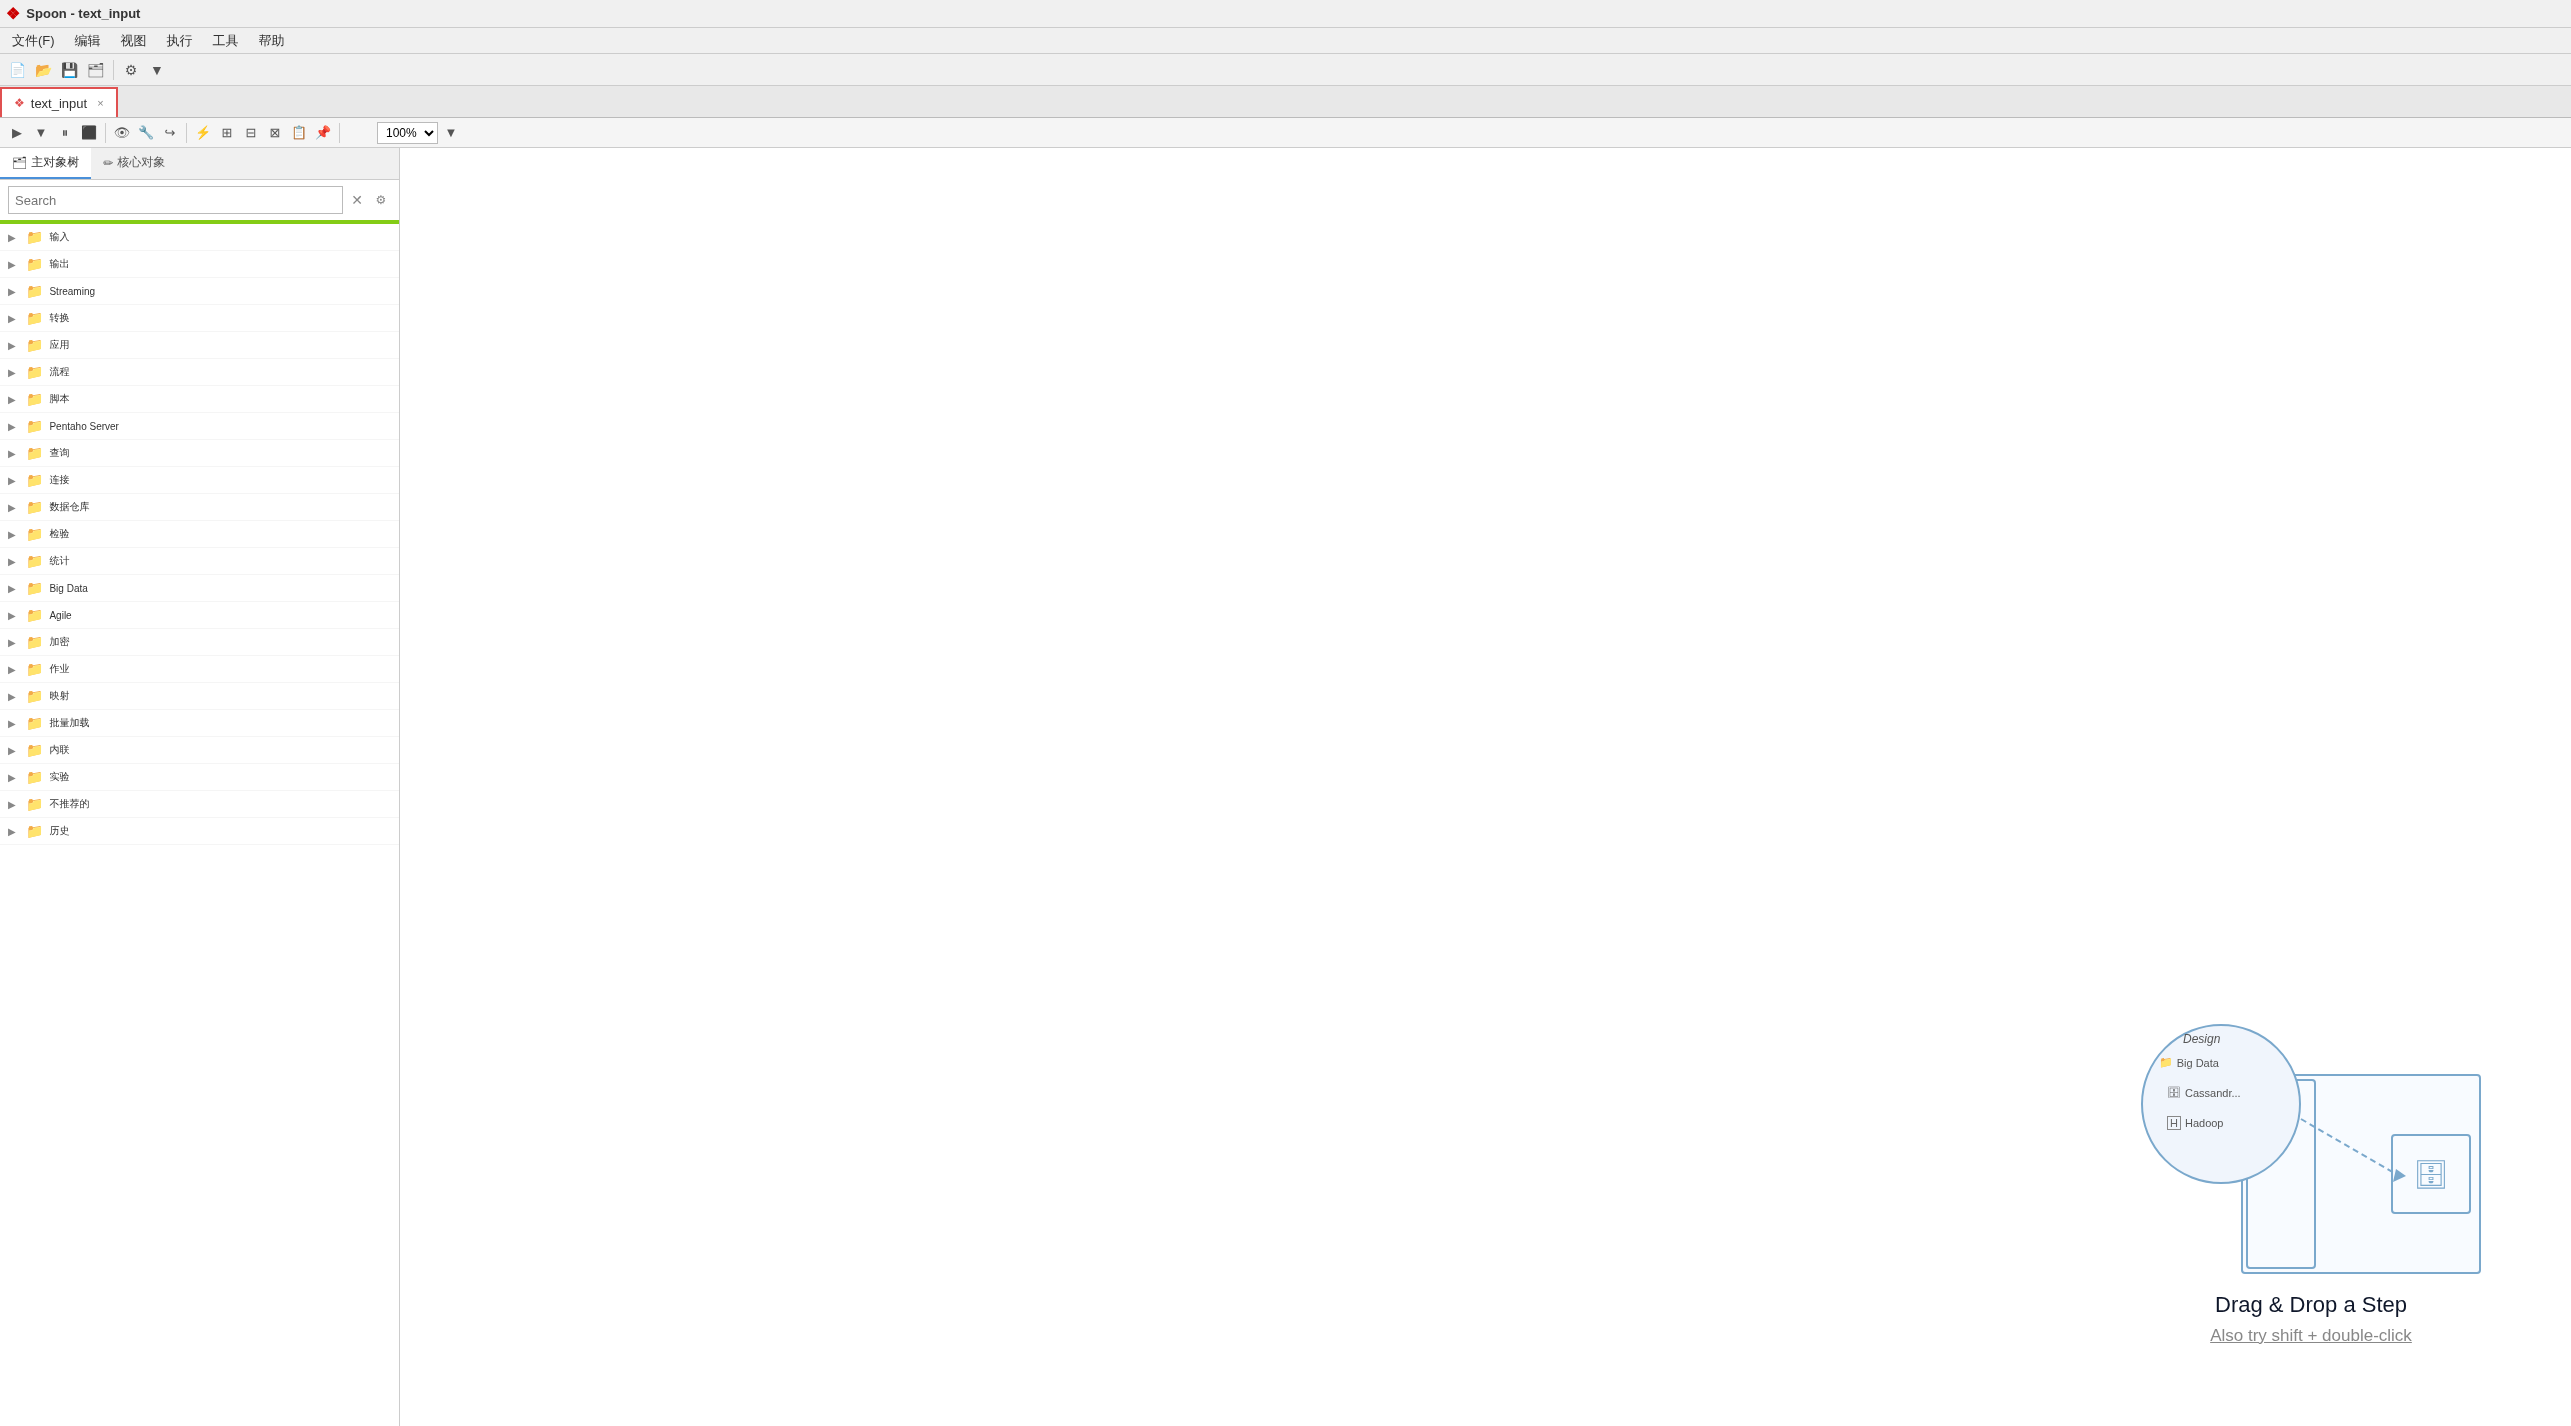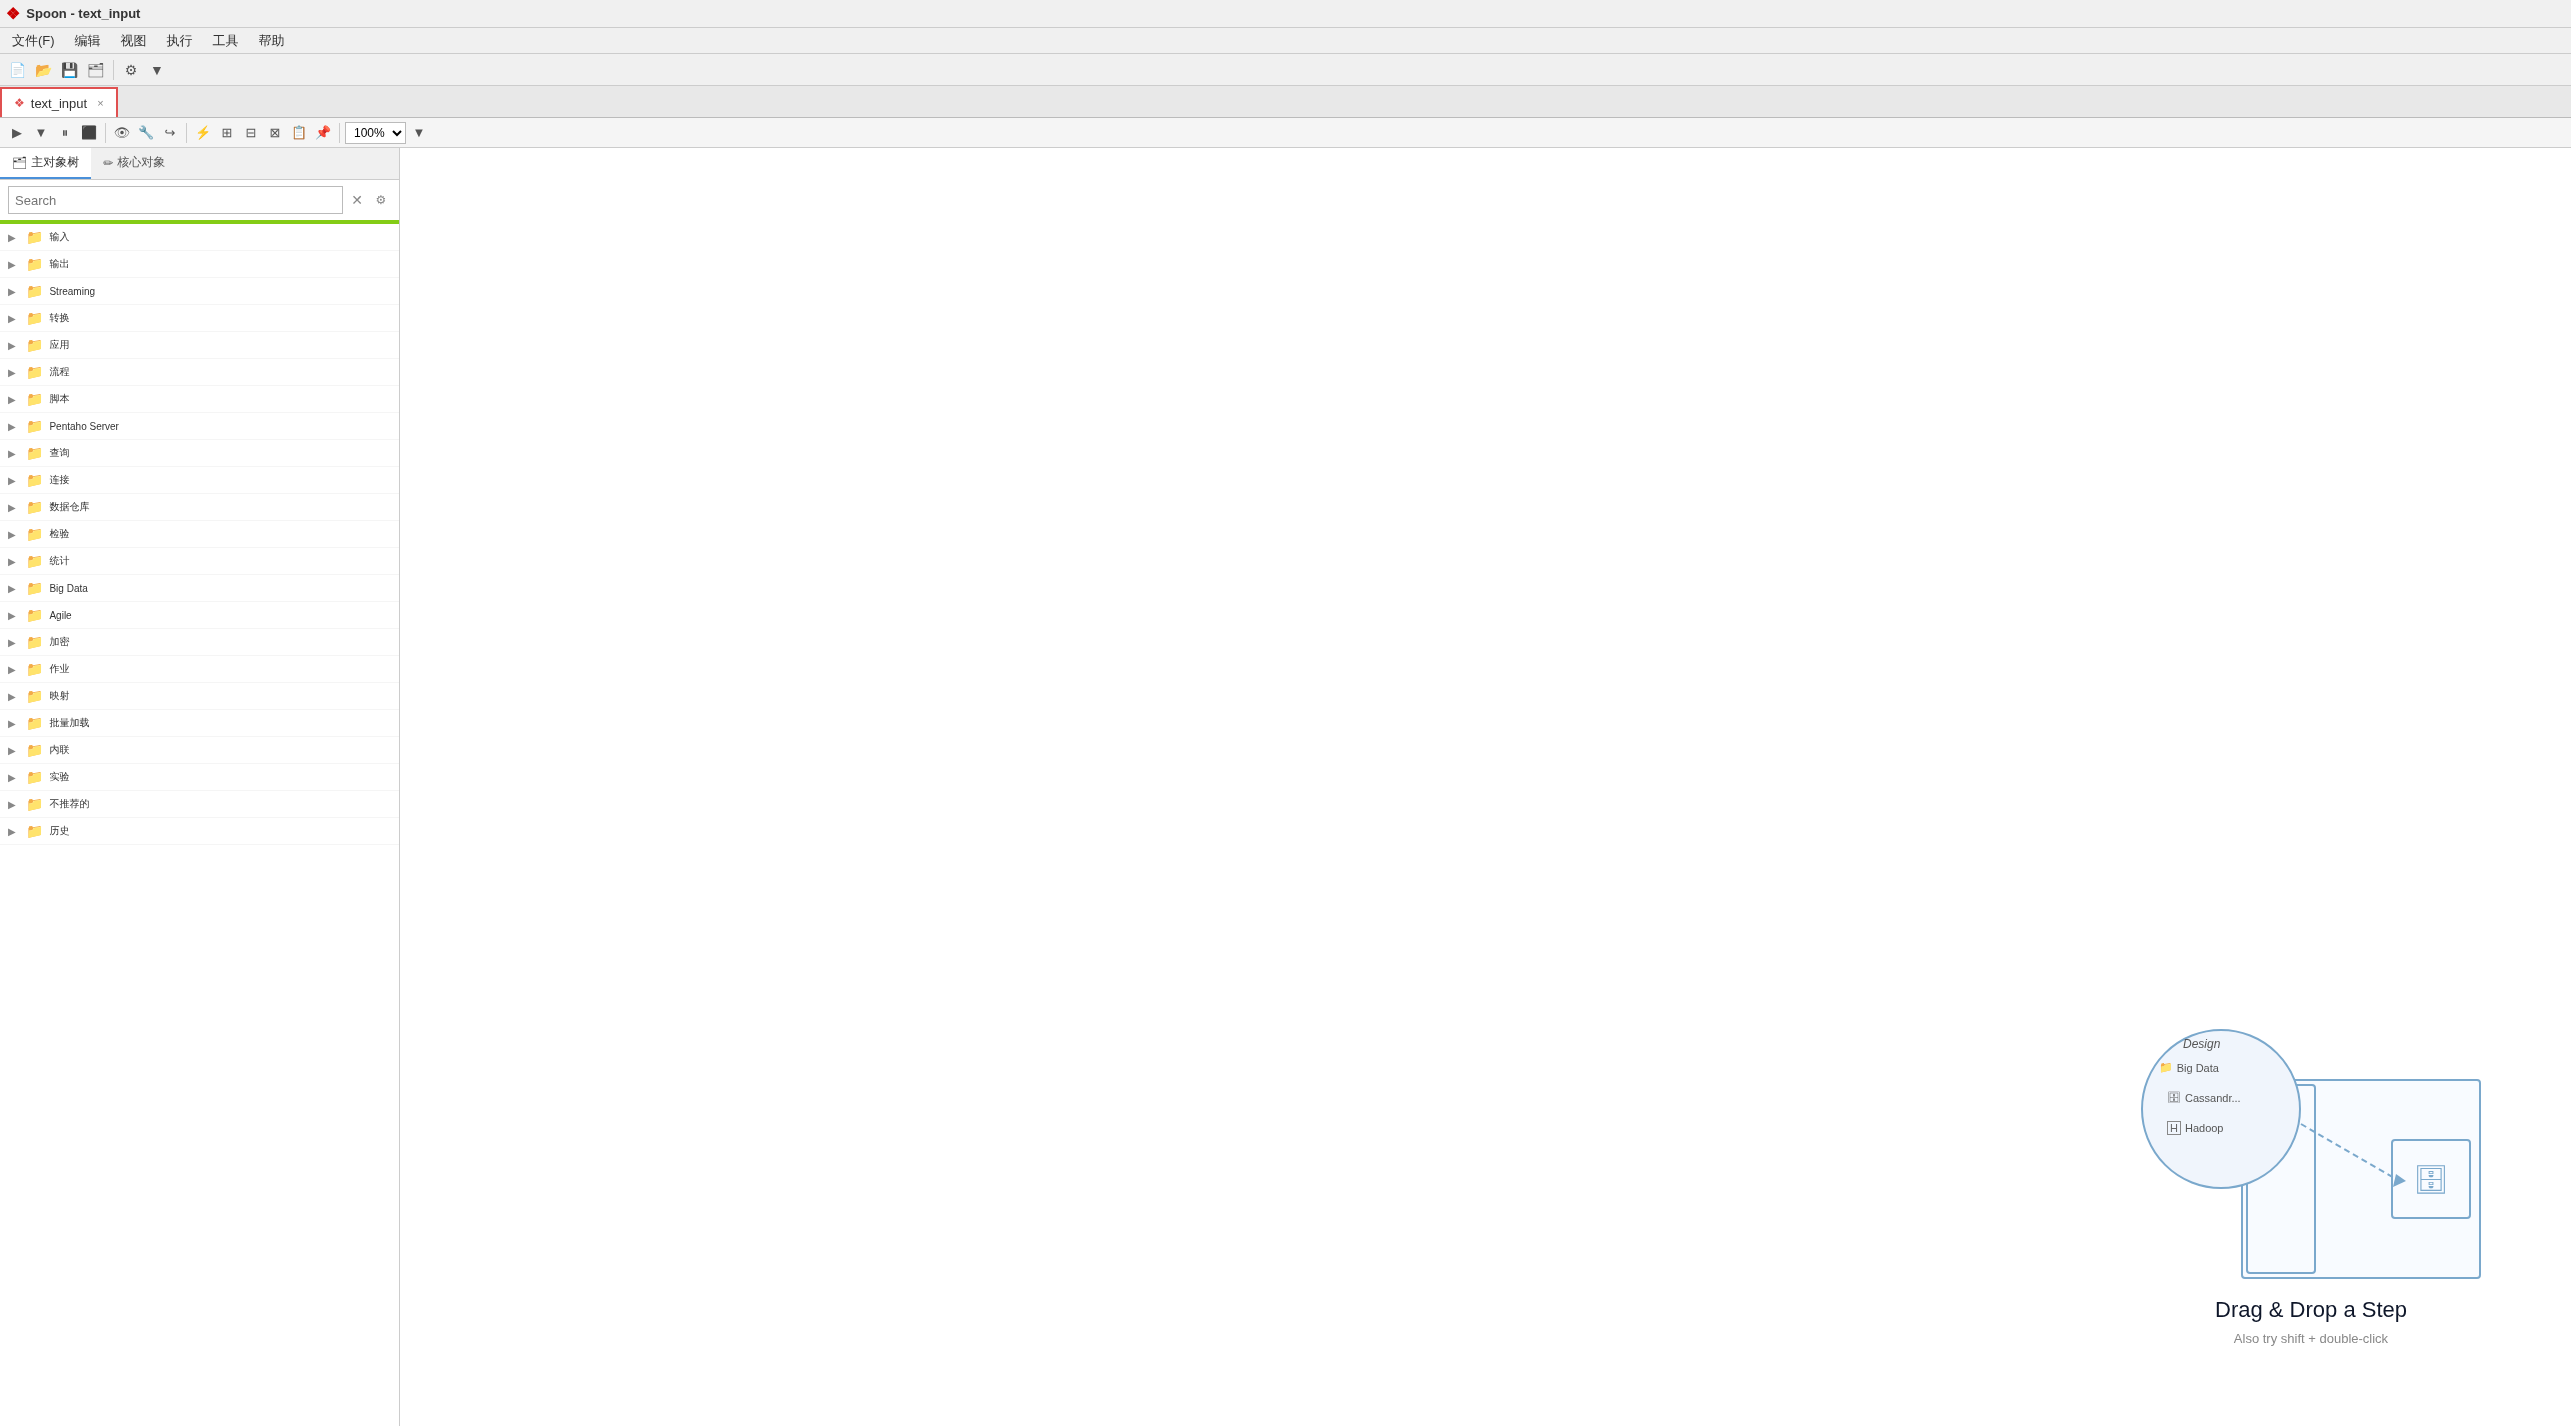--- a/index.html
+++ b/index.html
@@ -22,21 +22,21 @@
     
     #tabs-bar { background: #e8e8e8; display: flex; align-items: flex-end; border-bottom: 1px solid #bbb; height: 32px; }
     .tab { display: flex; align-items: center; padding: 4px 12px; gap: 6px; background: #ddd; border: 1px solid #bbb; border-bottom: none; cursor: pointer; font-size: 13px; height: 28px; margin-top: 4px; }
     .tab.active { background: #fff; border: 2px solid #e05050; border-bottom: none; color: #333; height: 30px; }
     .tab .tab-icon { font-size: 12px; }
     .tab .tab-close { font-size: 11px; color: #888; margin-left: 4px; cursor: pointer; }
 
     
     #canvas-toolbar { background: #f5f5f5; padding: 2px 6px; display: flex; align-items: center; gap: 2px; border-bottom: 1px solid #ccc; height: 30px; }
     .canvas-btn { width: 22px; height: 22px; background: none; border: 1px solid transparent; cursor: pointer; display: flex; align-items: center; justify-content: center; font-size: 13px; color: #555; }
-    .zoom-select { height: 22px; border: 1px solid #bbb; background: #fff; font-size: 12px; padding: 0 4px; cursor: pointer; }
+    .zoom-select { height: 22px; border: 1px solid #bbb; background: #fff; font-size: 12px; padding: 0 4px; cursor: pointer; margin-left: 32px; }
 
     
     #main { display: flex; flex: 1; overflow: hidden; }
 
     
     #left-panel { width: 400px; min-width: 200px; background: #fff; border-right: 1px solid #ccc; display: flex; flex-direction: column; overflow: hidden; }
 
     
     #panel-tabs { display: flex; background: #f0f0f0; border-bottom: 1px solid #ccc; }
     .panel-tab { padding: 6px 12px; font-size: 12px; cursor: pointer; display: flex; align-items: center; gap: 4px; color: #555; border-bottom: 2px solid transparent; }
@@ -58,21 +58,21 @@
     
     #canvas { flex: 1; background: #ffffff; position: relative; overflow: hidden; }
     #canvas-empty { position: absolute; bottom: 80px; right: 80px; display: flex; flex-direction: column; align-items: center; gap: 8px; }
     .dnd-illustration { position: relative; width: 360px; height: 270px; }
 
     
     .illus-bg-rect { position: absolute; border: 2px solid #7aa8cc; border-radius: 4px; background: #f8fbff; }
     .illus-circle { position: absolute; border: 2px solid #7aa8cc; border-radius: 50%; background: #f0f5fc; }
 
     .dnd-title { font-size: 22px; color: #0f172a; font-weight: 400; }
-    .dnd-subtitle { font-size: 13px; color: #888; }
+    .dnd-subtitle { font-size: 17px; color: #888; text-decoration: underline; }
   </style>
 </head>
 <body>
 
 <div id="title-bar">
   <span class="app-icon">❖</span>
   <span class="title-text">Spoon - text_input</span>
 </div>
 
 <div id="menu-bar">

